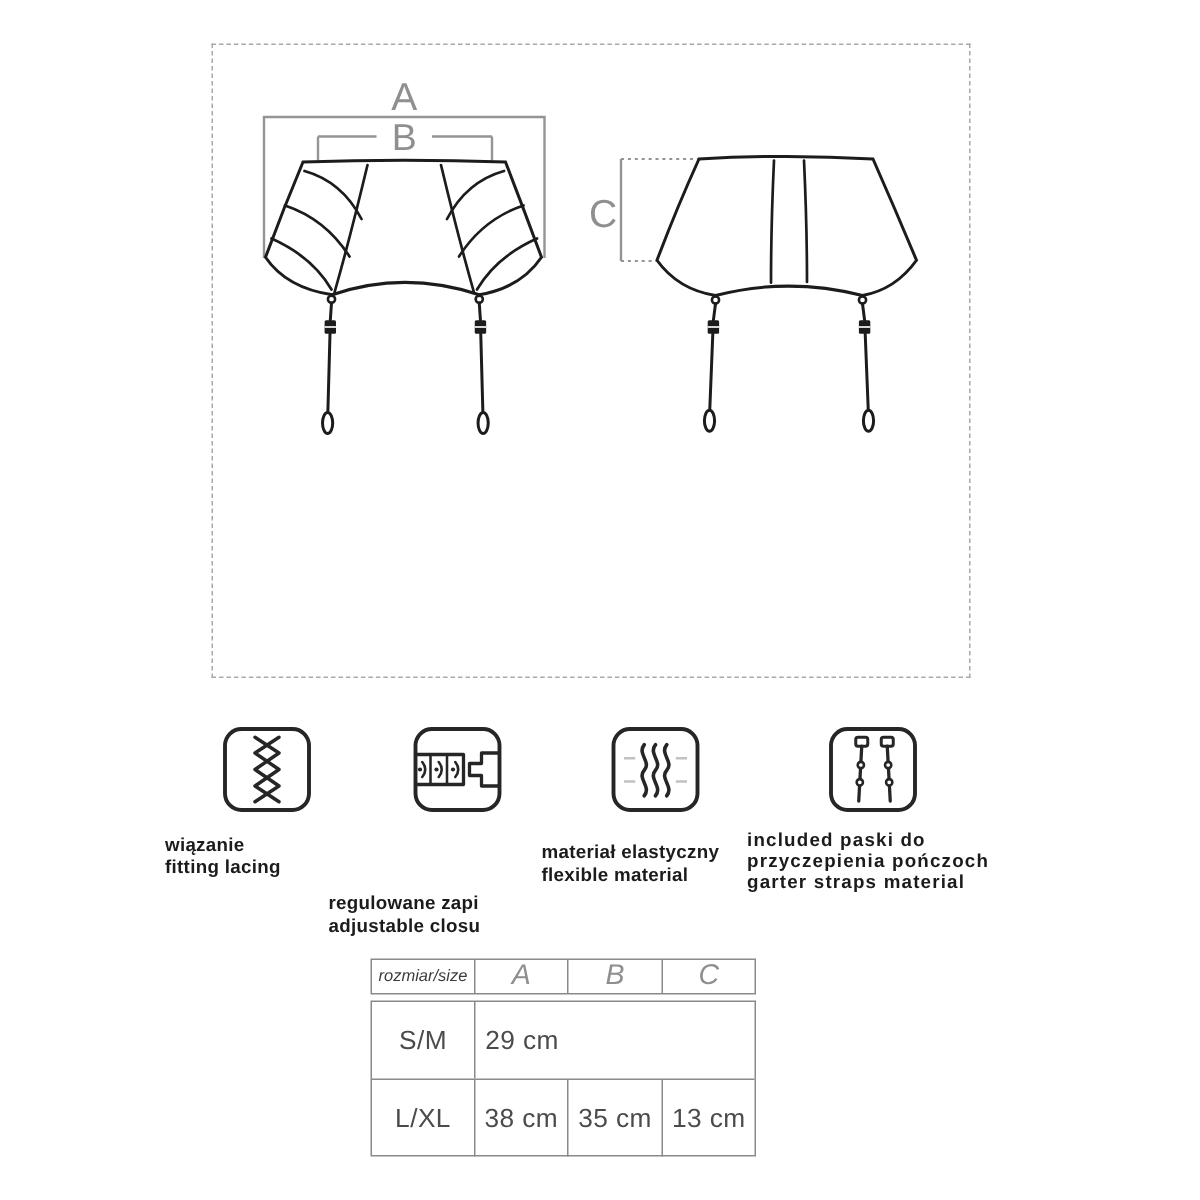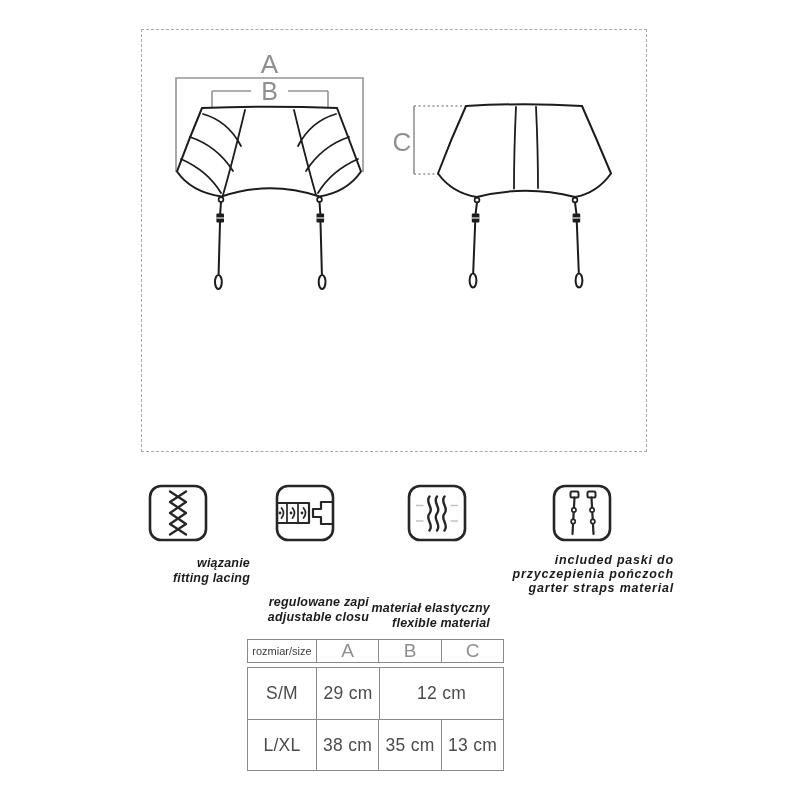--- a/index.html
+++ b/index.html
@@ -8,29 +8,29 @@
     font-family:"Liberation Sans","DejaVu Sans",sans-serif;
   }
   .dashed-box{
     position:absolute;left:141px;top:29px;width:506px;height:423px;
     border:1px dashed #a9a9a9;box-sizing:border-box;
   }
   .diagram-svg{position:absolute;left:0;top:0;}
   .feature-icon{position:absolute;top:483px;}
   .i1{left:146px}.i2{left:273px}.i3{left:405px}.i4{left:550px}
   .caption{
-    position:absolute;text-align:right;color:#1b1b1b;
-    font-size:12.5px;font-weight:bold;line-height:15px;letter-spacing:.2px;font-style:italic;
+    position:absolute;text-align:left;color:#1b1b1b;
+    font-size:12.5px;font-weight:bold;line-height:15px;letter-spacing:.2px;
   }
   .cap1{left:110px;top:556px;width:140px;}
   .cap2{left:219px;top:563px;width:150px;white-space:nowrap;margin-top:32px;}
-  .cap3{left:340px;top:561px;width:150px;white-space:nowrap;margin-top:40px;}
+  .cap3{left:361px;top:561px;width:150px;white-space:nowrap;}
   .cap4{left:498px;top:553px;width:176px;line-height:14px;letter-spacing:.8px;}
   .tbl{position:absolute;left:247px;box-sizing:border-box;border:1px solid #8a8a8a;width:257px;background:#fff;}
-  .tbl-header{top:639px;height:24px;display:flex;}
+  .tbl-header{top:639px;height:24px;display:flex;font-style:italic;}
   .tbl-body{top:667px;height:104px;}
   .trow{display:flex;height:51px;}
   .trow.first{border-bottom:1px solid #8a8a8a;}
   .tcell{display:flex;align-items:center;justify-content:center;box-sizing:border-box;}
   .tcell+.tcell{border-left:1px solid #8a8a8a;}
   .col-size{width:68px;}.col-a{width:62px;}.col-b{width:63px;}.col-c{flex:1;}
   .hdr-size{font-size:11px;color:#3d3d3d;}
   .hdr-letter{font-size:19px;color:#8f8f8f;}
   .cell-text{font-size:17.5px;color:#4b4b4b;letter-spacing:.3px;}
   svg{display:block;}
@@ -169,21 +169,20 @@
   <div class="tcell col-size hdr-size">rozmiar/size</div>
   <div class="tcell col-a hdr-letter">A</div>
   <div class="tcell col-b hdr-letter">B</div>
   <div class="tcell col-c hdr-letter">C</div>
 </div>
 
 <div class="tbl tbl-body">
   <div class="trow first">
     <div class="tcell col-size cell-text">S/M</div>
     <div class="tcell col-b cell-text">29 cm</div>
-    <div class="tcell col-c cell-text">12 cm</div>
   </div>
   <div class="trow">
     <div class="tcell col-size cell-text">L/XL</div>
     <div class="tcell col-a cell-text">38 cm</div>
     <div class="tcell col-b cell-text">35 cm</div>
     <div class="tcell col-c cell-text">13 cm</div>
   </div>
 </div>
 
 </body></html>

